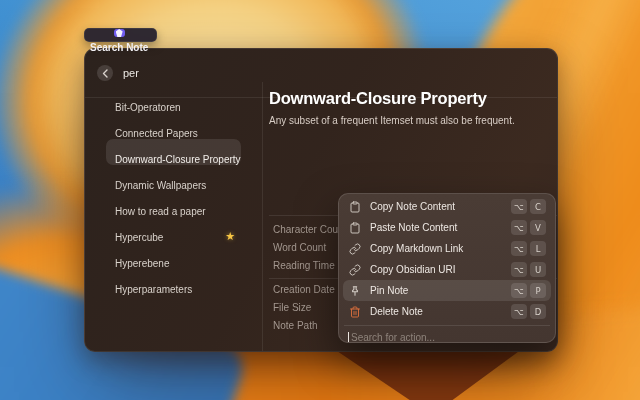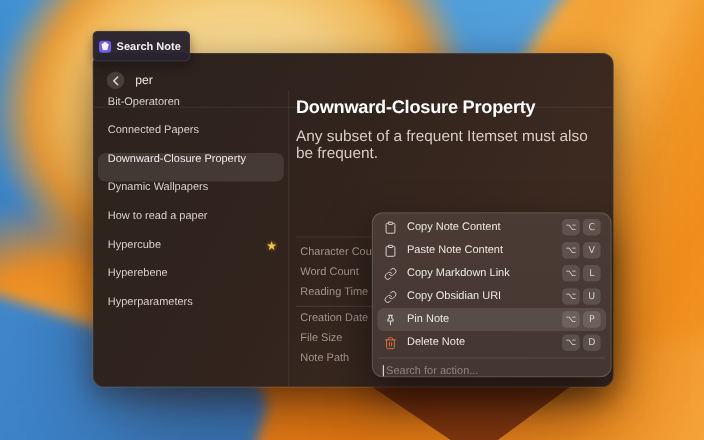--- a/index.html
+++ b/index.html
@@ -22,46 +22,46 @@
   .streak-tr{left:520px;top:-40px;width:90px;height:260px;transform:rotate(24deg);
         background:linear-gradient(90deg,rgba(255,210,120,0),rgba(252,196,96,.45),rgba(255,210,120,0));filter:blur(6px);}
   .streak-br{left:520px;top:250px;width:260px;height:380px;transform:rotate(32deg);
         background:linear-gradient(90deg,rgba(250,190,90,0),rgba(250,186,80,.5),rgba(250,190,90,0));filter:blur(7px);}
   .blue-bl{left:-80px;top:298px;width:300px;height:240px;border-radius:28px;transform:rotate(18deg);
         background:linear-gradient(105deg,#4189cc,#3474b9);filter:blur(6px);}
   .v-dark{left:328px;top:346px;width:200px;height:72px;clip-path:polygon(3% 4%,97% 4%,52% 96%);
         background:#6f2a10;opacity:.82;filter:blur(5px);}
 
   
-  #tooltip{position:absolute;left:84px;top:28px;height:28px;z-index:6;display:flex;align-items:center;gap:5px;
+  #tooltip{position:absolute;left:84px;top:28px;height:14px;z-index:6;display:flex;align-items:center;gap:5px;
            padding:0 8px 0 5px;background:rgba(40,35,46,.97);border:1px solid rgba(255,255,255,.08);
-           border-radius:5px;box-shadow:0 4px 10px rgba(0,0,0,.35);}
+           border-radius:5px;box-shadow:0 4px 10px rgba(0,0,0,.35);flex-direction:column;}
   #tooltip .ob-icon{width:11px;height:11px;border-radius:3px;background:#6f5cf0;display:flex;align-items:center;justify-content:center;}
   #tooltip .ob-gem{width:7px;height:8px;background:#f4f2ff;clip-path:polygon(50% 0,100% 30%,76% 100%,24% 100%,0 30%);}
   #tooltip .tl{font-size:10px;font-weight:600;color:#f2f0f4;white-space:nowrap;}
 
   
   #win{position:absolute;left:84px;top:48px;width:474px;height:304px;z-index:3;border-radius:11px;
        background:linear-gradient(118deg,#2c221d 0%,#32241d 45%,#3c2a20 80%,#392820 100%);
        border:1px solid rgba(255,255,255,.09);
        box-shadow:0 30px 70px -15px rgba(40,15,5,.6),0 8px 24px rgba(40,15,5,.35);overflow:hidden;}
   #searchbar{height:49px;display:flex;align-items:center;gap:10px;padding:0 12px;
              border-bottom:1px solid rgba(255,255,255,.08);}
   #backbtn{width:16px;height:16px;border-radius:50%;background:rgba(255,255,255,.13);flex:0 0 auto;
            display:flex;align-items:center;justify-content:center;}
   #query{font-size:11px;color:#ece8e4;}
   #content{position:absolute;left:0;right:0;top:33px;bottom:0;display:flex;}
   #sidebar{width:178px;flex:0 0 auto;border-right:1px solid rgba(255,255,255,.08);padding-top:5px;}
-  .srow{height:26px;margin:0 4px;padding:0 6px 0 9px;border-radius:7px;display:flex;align-items:flex-start;
+  .srow{height:26px;margin:0 21px;padding:0 6px 0 9px;border-radius:7px;display:flex;align-items:flex-end;
         justify-content:space-between;font-size:10px;color:#d9d2cb;white-space:nowrap;}
   .srow.selected{background:rgba(255,255,255,.1);color:#f1ede9;}
   .star{font-family:"DejaVu Sans",sans-serif;font-size:11px;color:#f6c544;text-shadow:0 0 4px rgba(246,197,68,.55);}
   #detail{flex:1;position:relative;padding:0 8px 0 6px;}
   #note-title{margin-top:7px;font-size:16.5px;font-weight:700;letter-spacing:-.2px;color:#ffffff;}
-  #note-subtitle{margin-top:7px;font-size:14px;color:#d8cdc5;}
+  #note-subtitle{margin-top:7px;font-size:10px;color:#d8cdc5;}
   #meta{position:absolute;left:6px;right:0;top:133px;border-top:1px solid rgba(255,255,255,.09);padding:4px 0 0 4px;}
   .mtrow{height:18px;display:flex;align-items:center;font-size:10px;color:#a3978f;white-space:nowrap;}
   .meta-div{border-top:1px solid rgba(255,255,255,.09);margin:4px 0 1px -4px;}
 
   
   #menu{position:absolute;left:338px;top:193px;width:218px;height:150px;z-index:8;border-radius:10px;
         background:linear-gradient(180deg,#4a3c35 0%,#443630 100%);
         border:1px solid rgba(255,255,255,.13);box-shadow:0 18px 40px rgba(0,0,0,.5);padding:2px 4px;overflow:hidden;}
   .mrow{height:21px;display:flex;align-items:center;gap:8px;padding:0 5px;border-radius:6px;
         font-size:10px;color:#eee8e3;white-space:nowrap;}

